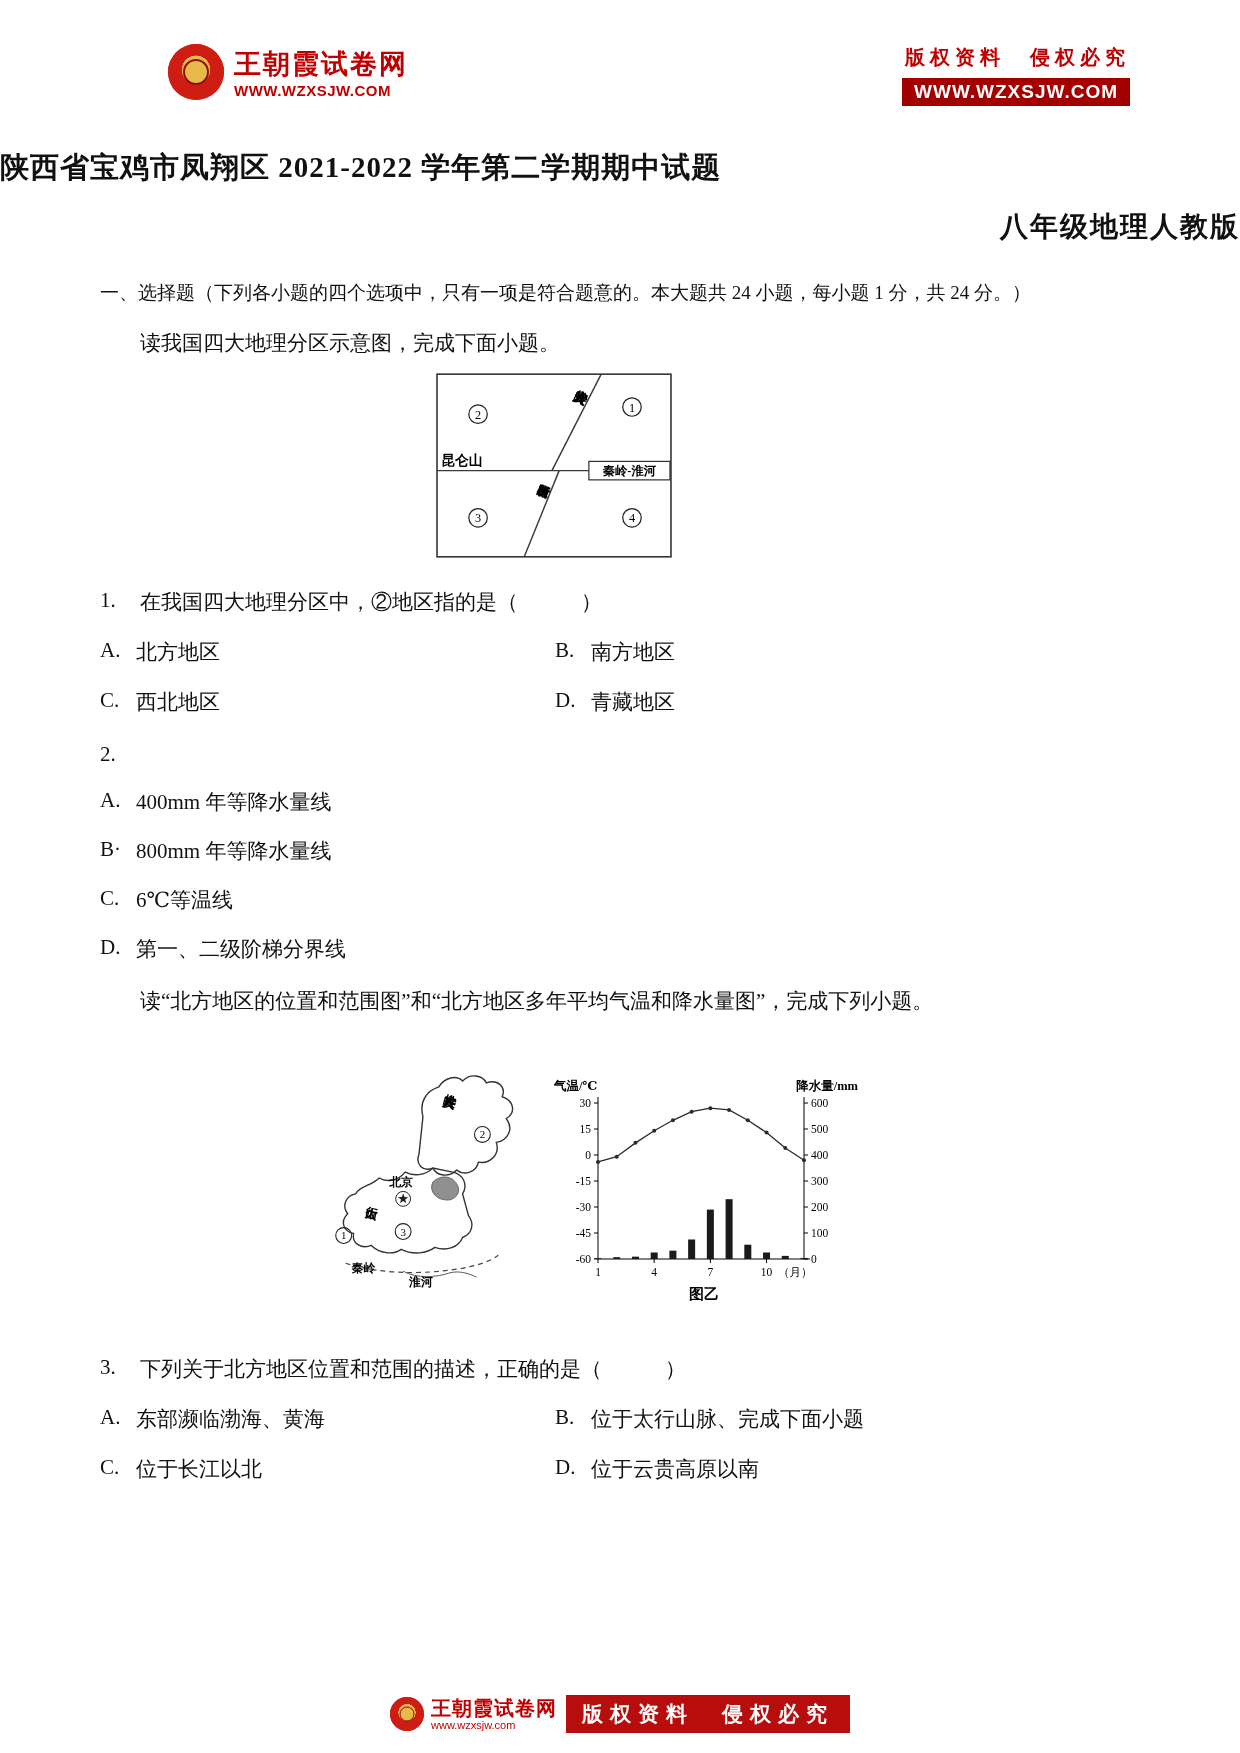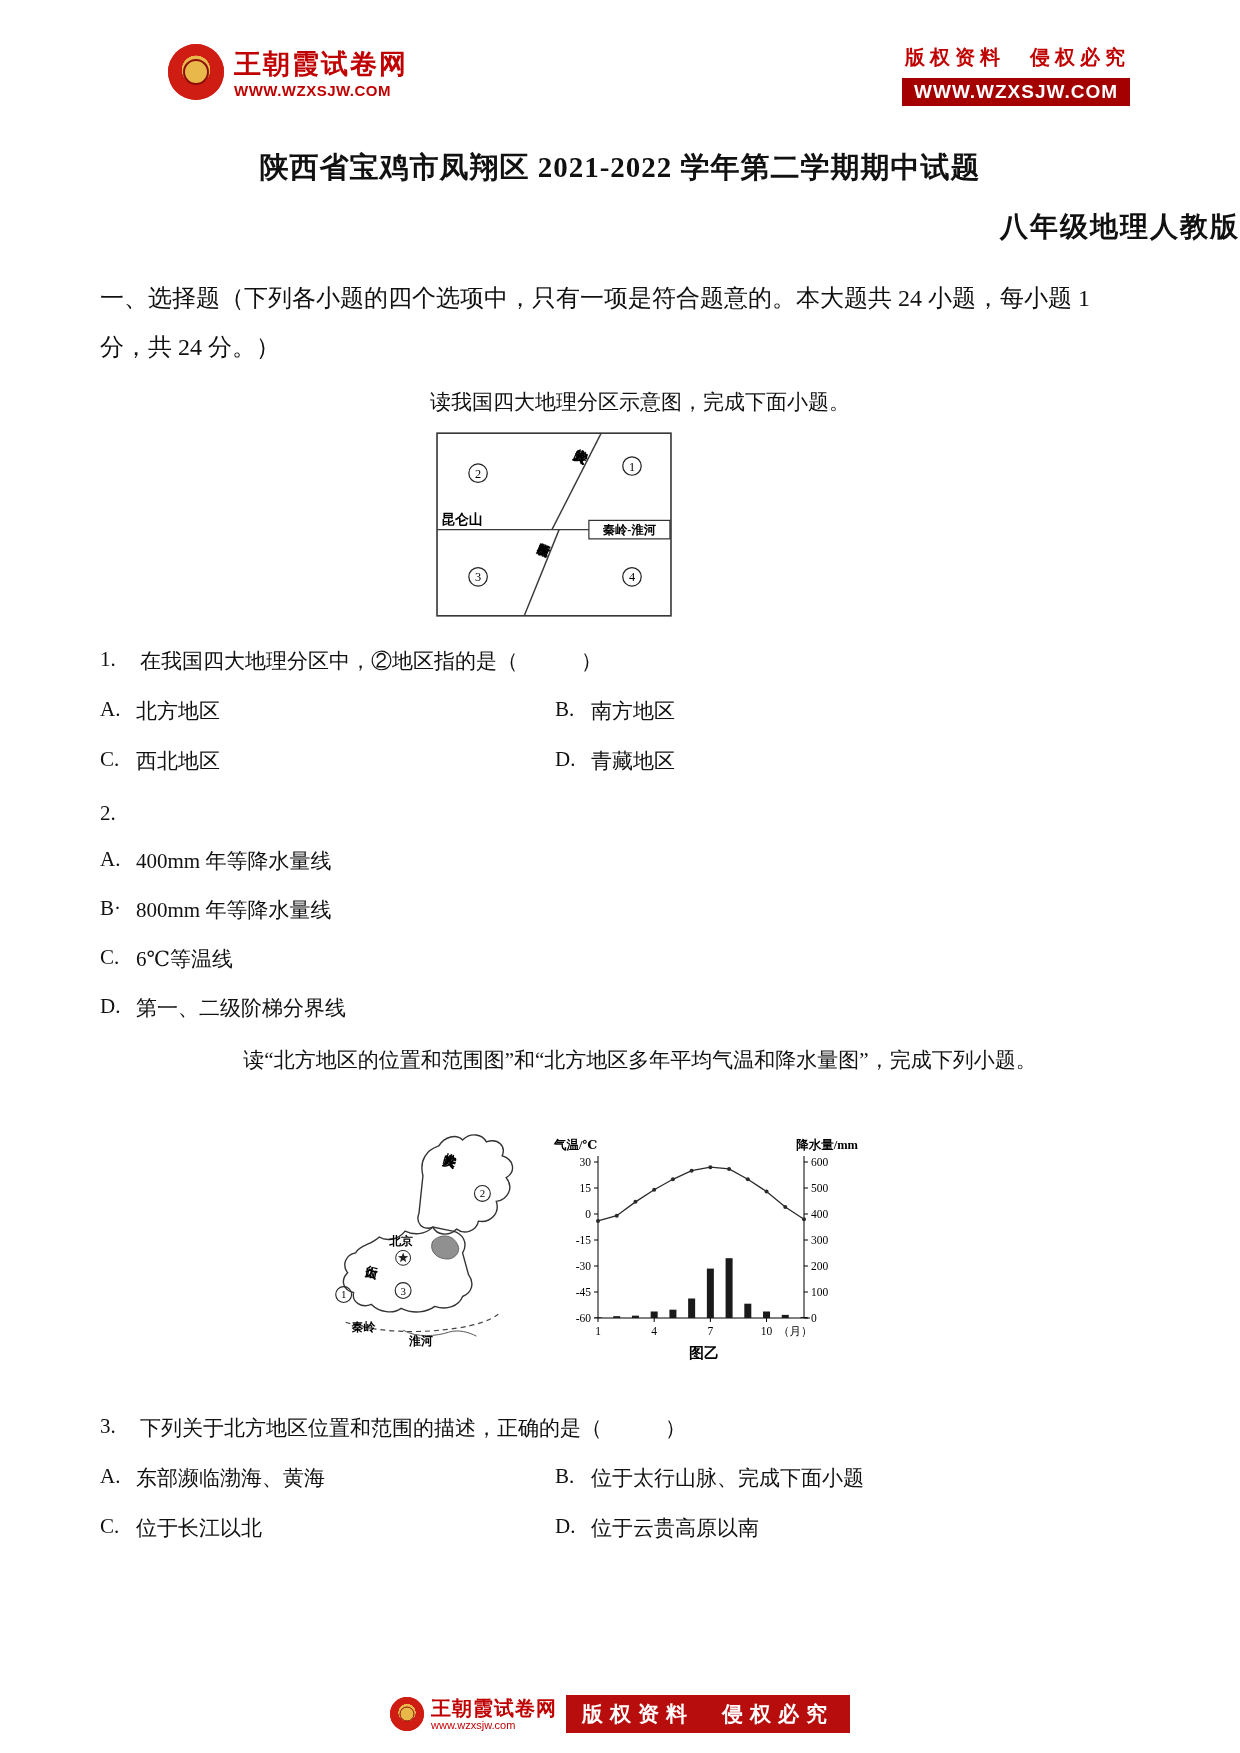--- a/index.html
+++ b/index.html
@@ -30,26 +30,26 @@
   .seal--sm{width:34px;height:34px;}
   .seal--sm::after{width:13px;height:13px;border-width:1.5px;}
   .brand-name{color:var(--accent-red);font-size:27px;font-weight:bold;letter-spacing:2px;font-family:"Liberation Sans",sans-serif;}
   .brand-site{color:var(--accent-red);font-size:15px;font-weight:bold;letter-spacing:.5px;font-family:"Liberation Sans",sans-serif;}
   .rights{text-align:right;}
   .rights-notice{color:var(--accent-red);font-size:20px;font-weight:bold;letter-spacing:5px;margin-bottom:7px;}
   .rights-bar{background:var(--banner-red);color:#fff;font-size:19px;font-weight:bold;
     font-family:"Liberation Sans",sans-serif;padding:3px 12px;letter-spacing:1px;display:inline-block;}
 
   
-  .doc-title{text-align:center;font-size:29px;font-weight:bold;margin-top:42px;letter-spacing:1px;}
+  .doc-title{font-size:29px;font-weight:bold;margin-top:42px;letter-spacing:1px;}
   .doc-subtitle{text-align:right;font-size:28px;font-weight:bold;margin-top:20px;letter-spacing:2px;}
 
   
-  .section-heading{margin:28px 100px 0;font-size:24px;line-height:2.05;}
-  .intro{margin:16px 100px 0 140px;font-size:21px;text-align:center;}
+  .section-heading{margin:28px 100px 0;font-size:19px;line-height:2.05;}
+  .intro{margin:16px 100px 0 140px;font-size:21px;}
   .q-stem{display:flex;margin:26px 100px 0;font-size:21px;}
   .q-stem.mt-lg{margin-top:46px;}
   .q-num{width:40px;flex:none;}
   .opt-grid{display:grid;grid-template-columns:455px auto;margin:0 100px;font-size:21px;}
   .opt-grid .opt{margin-top:22px;display:flex;}
   .opt-stack{margin:0 100px;font-size:21px;}
   .opt-stack .opt{margin-top:21px;display:flex;}
   .opt-label{width:36px;flex:none;}
 
   

